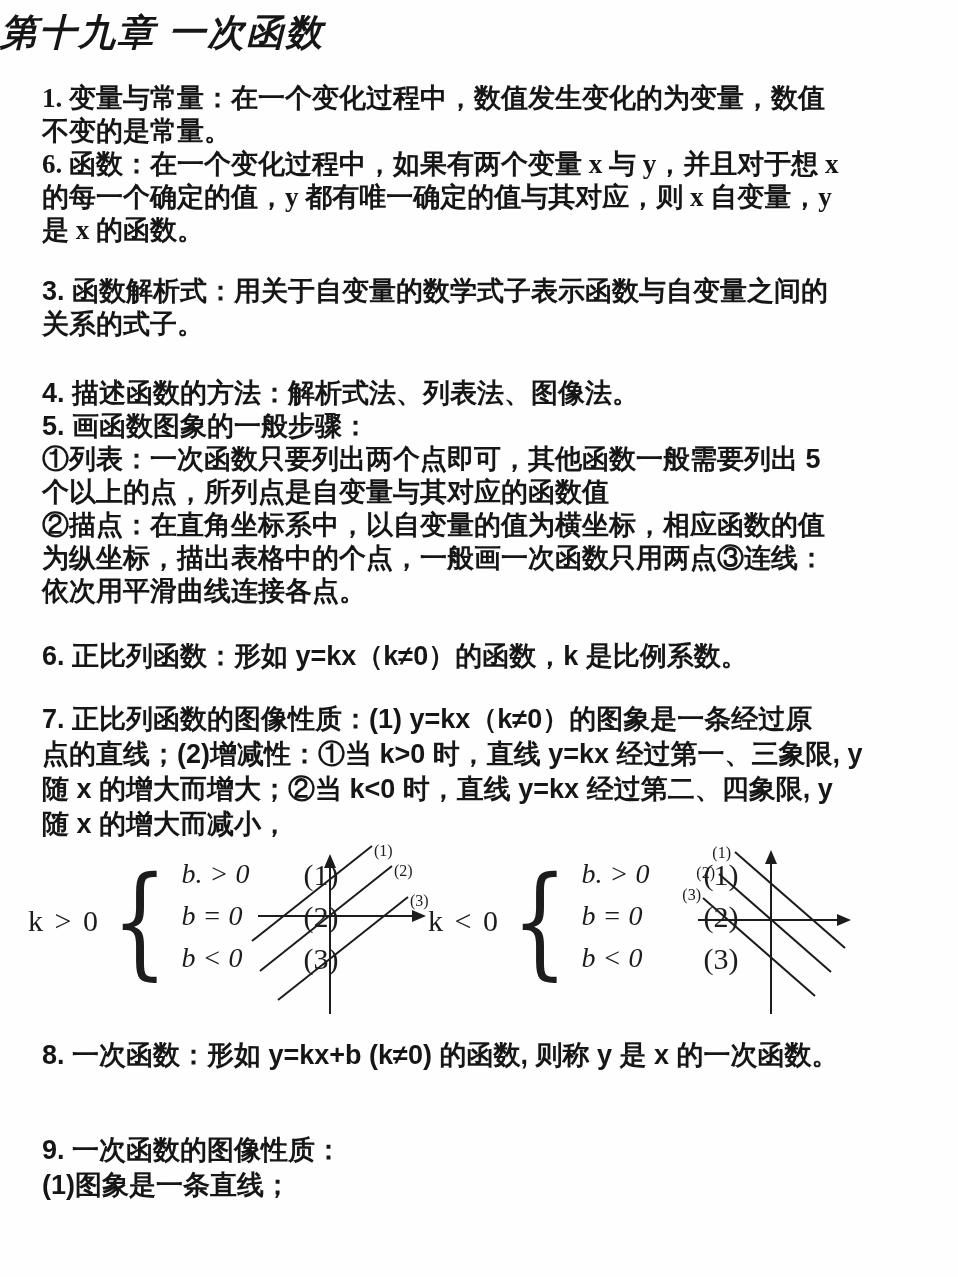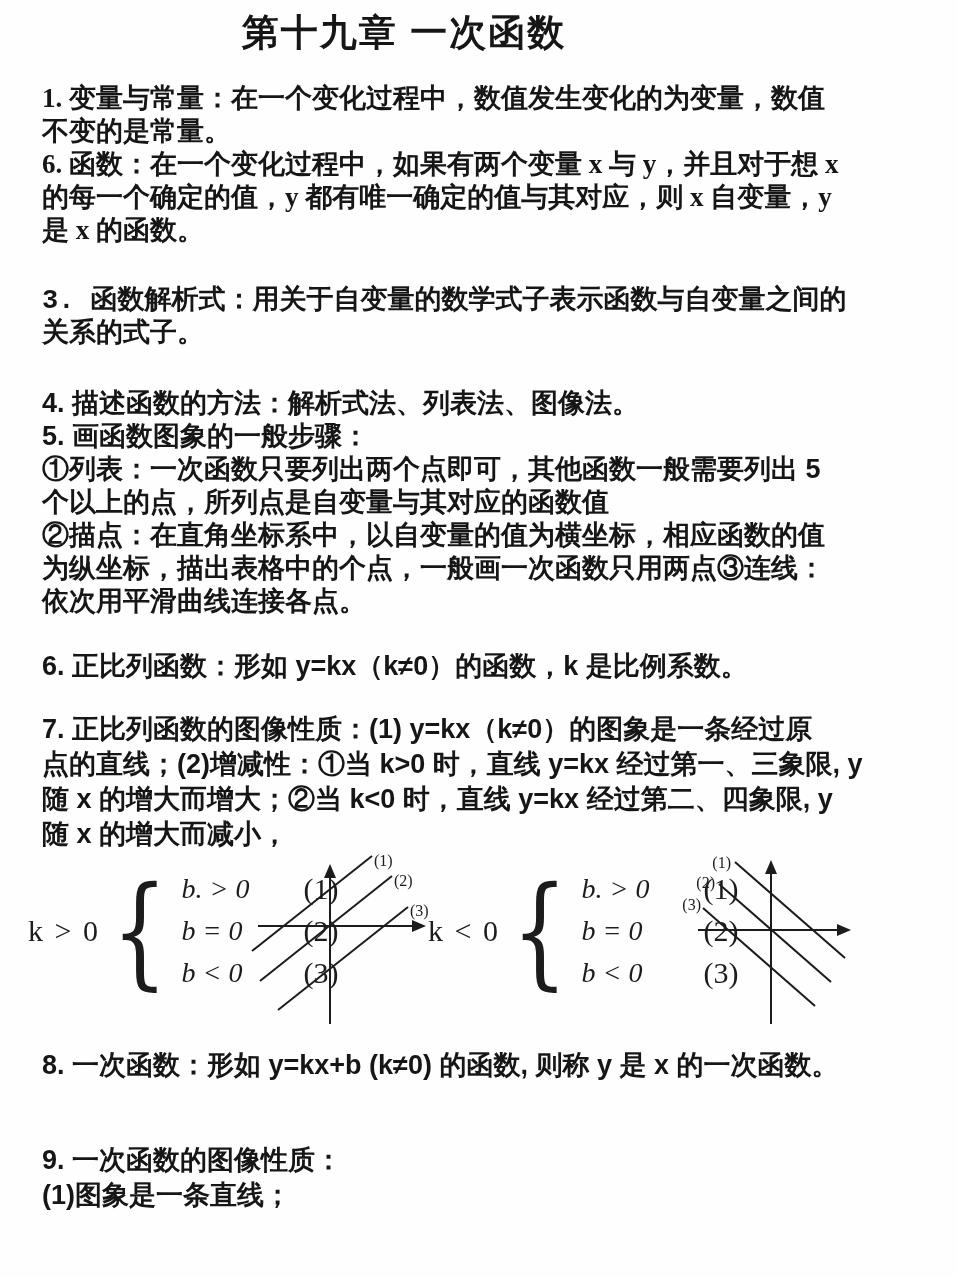--- a/index.html
+++ b/index.html
@@ -4,47 +4,47 @@
 <style>
   html,body{margin:0;padding:0;background:#ffffff;}
   .page{
     width:958px;height:1277px;position:relative;overflow:hidden;
     background:#fefefe;color:#161616;
     font-family:"Liberation Sans",sans-serif;font-weight:700;
     font-size:27px;
   }
   .title{
     padding-top:10px;height:46px;line-height:46px;
-    text-align:center;box-sizing:border-box;padding-right:150px;
-    font-size:37px;letter-spacing:2px;
+    text-align:left;box-sizing:border-box;padding-right:150px;
+    font-size:37px;letter-spacing:2px;font-style:italic;
   }
   .textcol{padding-left:42px;padding-right:36px;}
   .sec .ln{display:block;white-space:nowrap;}
   .sec1{margin-top:36px;line-height:33px;font-family:Liberation Serif, serif;}
-  .sec3{margin-top:38px;line-height:33px;font-family:Liberation Mono, monospace;}
+  .sec3{margin-top:28px;line-height:33px;}
   .sec45{margin-top:36px;line-height:33px;}
   .sec6{margin-top:32px;line-height:33px;}
   .sec7{margin-top:29px;line-height:35px;}
   .sec8{margin-top:5px;line-height:37px;}
   .sec9{margin-top:59px;line-height:35px;}
   .diagram-row{position:relative;height:190px;margin-top:0;}
   .fblock{
     position:absolute;display:flex;align-items:center;
     font-family:"Liberation Serif",serif;font-weight:400;color:#1c1c1c;
   }
   .fblock-left{left:28px;top:16px;}
   .fblock-right{left:428px;top:16px;}
   .cond{font-size:30px;letter-spacing:2px;white-space:nowrap;}
   .brace{
     font-size:122px;line-height:126px;font-weight:400;
     transform:scaleX(0.72);margin-left:1px;margin-right:3px;
     font-family:"DejaVu Serif",serif;
   }
   .cases{display:flex;flex-direction:column;}
-  .crow{display:flex;align-items:center;height:42px;}
+  .crow{display:flex;align-items:flex-start;height:42px;}
   .expr{font-style:italic;font-size:28px;width:88px;white-space:nowrap;}
   .tag{font-size:30px;margin-left:34px;font-style:normal;}
   .graph{position:absolute;top:0;}
   .graph-left{left:250px;}
   .graph-right{left:683px;}
   .graph line{stroke:#1c1c1c;stroke-width:2;}
   .graph polygon{fill:#1c1c1c;}
   .graph text{
     font-family:"Liberation Serif",serif;font-size:16px;
     fill:#1c1c1c;font-weight:400;

